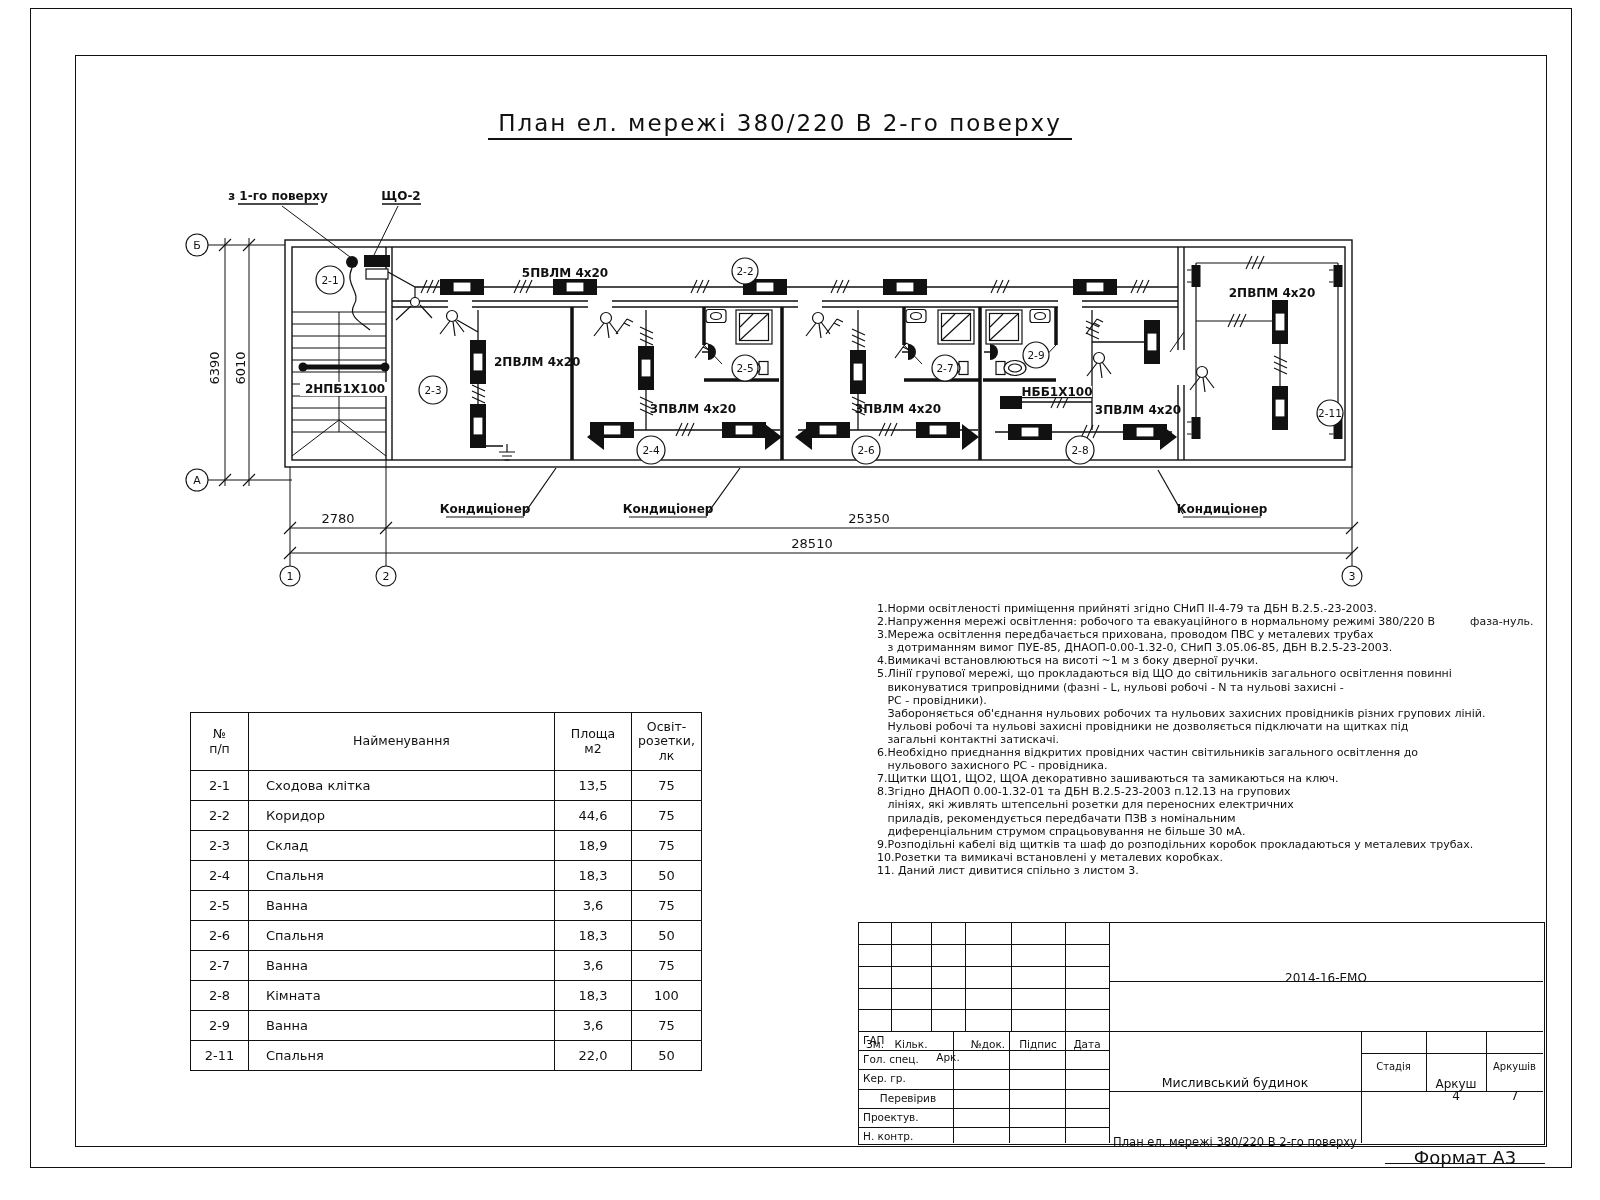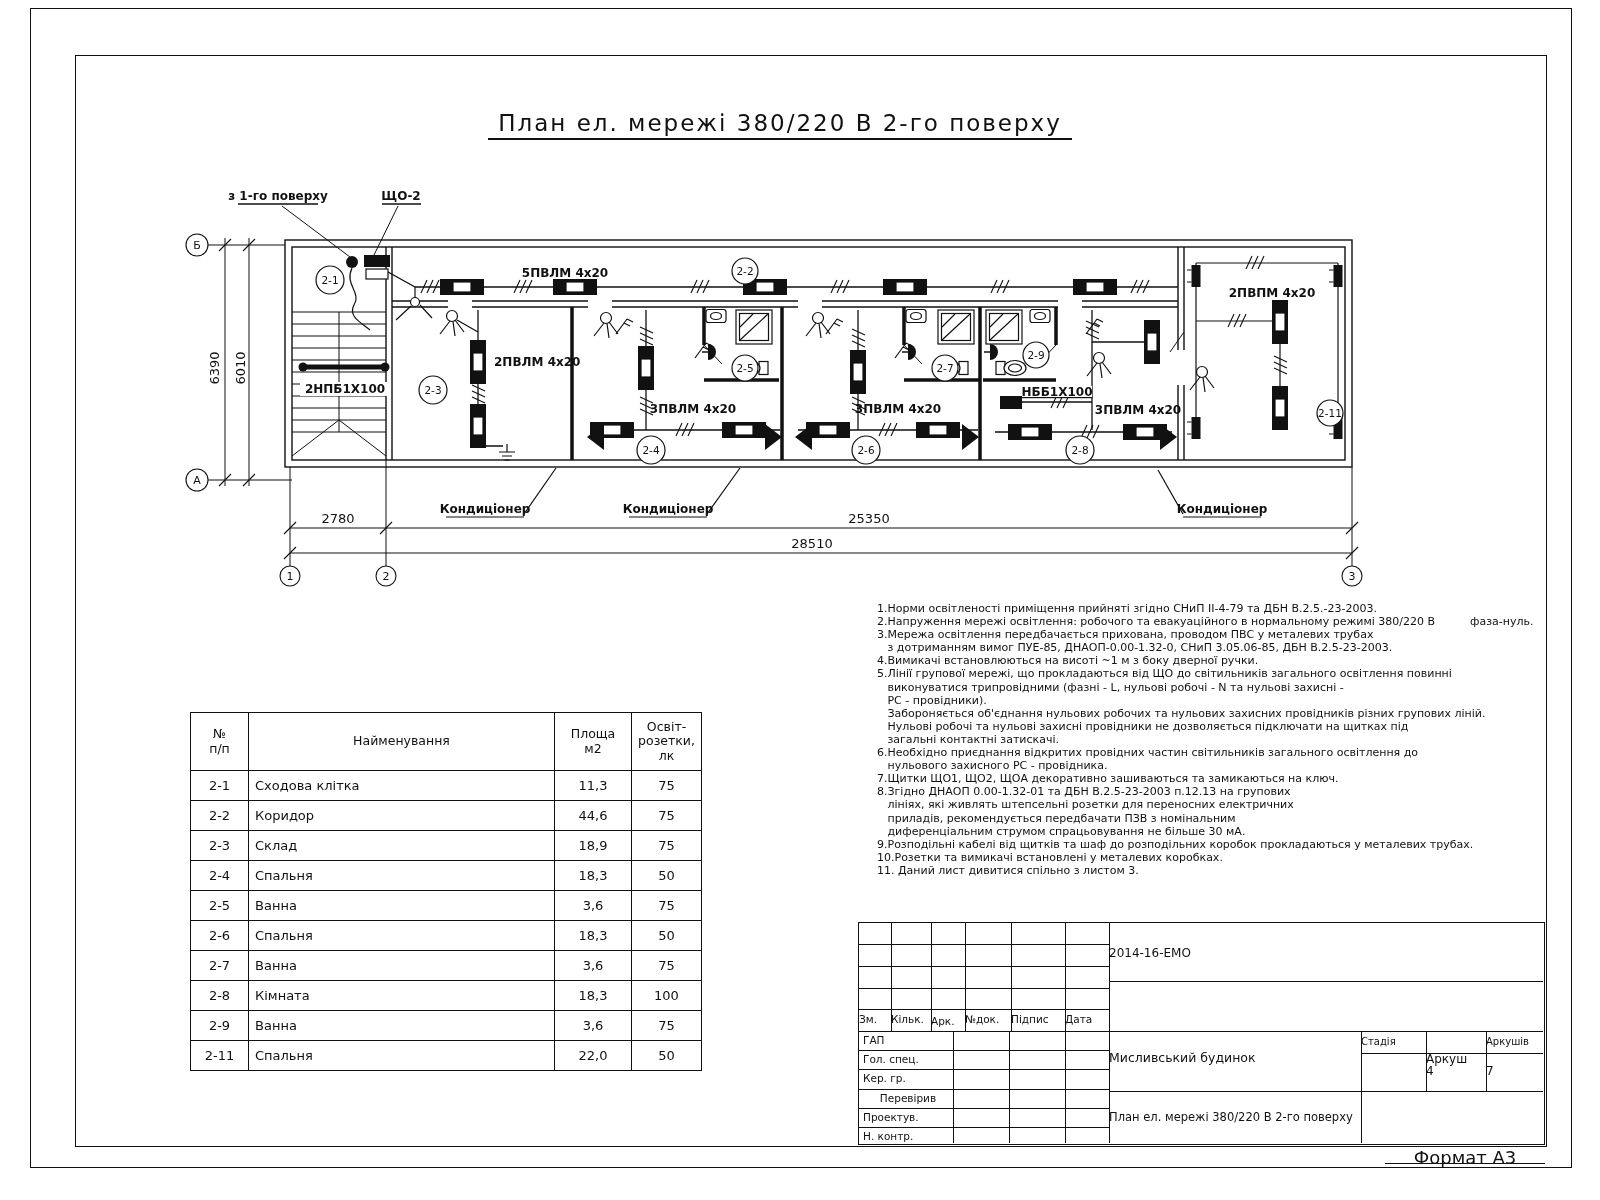--- a/index.html
+++ b/index.html
@@ -7,28 +7,28 @@
          font-family:"DejaVu Sans",sans-serif;color:#111;}
   .frame-outer{position:absolute;left:30px;top:8px;width:1540px;height:1158px;border:1.2px solid #111;}
   .frame-inner{position:absolute;left:75px;top:55px;width:1470px;height:1090px;border:1.6px solid #111;}
   .page-title{position:absolute;left:420px;top:110px;width:720px;text-align:center;}
   .page-title span{font-size:23px;letter-spacing:2px;border-bottom:2px solid #111;padding:0 10px 2px 10px;white-space:nowrap;}
   .expl-title{position:absolute;left:190px;top:680px;width:420px;text-align:center;font-size:17px;letter-spacing:1.5px;}
   table.expl{position:absolute;left:190px;top:712px;border-collapse:collapse;table-layout:fixed;}
   table.expl td,table.expl th{border:1.2px solid #111;font-weight:normal;font-size:13px;padding:0;}
   table.expl th{white-space:pre-line;line-height:1.15;font-size:12.5px;}
   table.expl .c{text-align:center;}
-  table.expl .l{text-align:left;padding-left:6px;}
+  table.expl .l{text-align:left;padding-left:17px;}
   .notes{position:absolute;left:877px;top:602px;width:672px;font-size:11px;line-height:13.1px;white-space:pre;}
   .tb{position:absolute;left:858px;top:922px;width:687px;height:223px;border:1.6px solid #111;box-sizing:border-box;}
   .tb .vl,.tb .hl{position:absolute;background:#111;}
   .tb .vl{width:1.2px;}
   .tb .hl{height:1.2px;}
   .tb .cell{position:absolute;font-size:10.5px;line-height:1.1;}
-  .tb .ctr{text-align:left;}
+  .tb .ctr{text-align:center;margin-top:25px;}
   .fmt{position:absolute;left:1385px;top:1147px;width:160px;height:16px;border-bottom:1.4px solid #111;
        text-align:center;font-size:18px;}
   svg text{fill:#111;font-family:"DejaVu Sans",sans-serif;}
   .cab{font-size:12px;font-weight:600;}
   .lead{font-size:12px;font-weight:600;}
   .dimt{font-size:13px;}
   .rc{font-size:10.5px;}
   .ax{font-size:11px;}
 </style>
 </head>
@@ -378,21 +378,21 @@
       <th style="width:305px;">Найменування</th>
       <th style="width:76px;">Площа
 м2</th>
       <th style="width:69px;">Освіт-
 розетки,
 лк</th>
     </tr>
     <tr style="height:30px;">
       <td class="c">2-1</td>
       <td class="l">Сходова клітка</td>
-      <td class="c">11,3</td>
+      <td class="c">13,5</td>
       <td class="c">75</td>
     </tr>
     <tr style="height:30px;">
       <td class="c">2-2</td>
       <td class="l">Коридор</td>
       <td class="c">44,6</td>
       <td class="c">75</td>
     </tr>
     <tr style="height:30px;">
       <td class="c">2-3</td>
@@ -490,21 +490,21 @@
     <div class="hl" style="left:0;top:146px;width:250px;"></div>
     <div class="hl" style="left:0;top:166px;width:250px;"></div>
     <div class="hl" style="left:0;top:185px;width:250px;"></div>
     <div class="hl" style="left:0;top:204px;width:250px;"></div>
     <div class="hl" style="left:250px;top:58px;width:434px;"></div>
     <div class="hl" style="left:502px;top:130px;width:182px;"></div>
     <div class="hl" style="left:250px;top:168px;width:434px;"></div>
 
     <div class="cell ctr" style="left:0;top:91px;width:32px;">Зм.</div>
     <div class="cell ctr" style="left:32px;top:91px;width:40px;">Кільк.</div>
-    <div class="cell ctr" style="left:72px;top:93px;width:34px;">Арк.</div>
+    <div class="cell ctr" style="left:72px;top:104px;width:34px;">Арк.</div>
     <div class="cell ctr" style="left:106px;top:91px;width:46px;">№док.</div>
     <div class="cell ctr" style="left:152px;top:91px;width:54px;">Підпис</div>
     <div class="cell ctr" style="left:206px;top:91px;width:44px;">Дата</div>
 
     <div class="cell" style="left:4px;top:112px;width:90px;">ГАП</div>
     <div class="cell" style="left:4px;top:131px;width:90px;">Гол. спец.</div>
     <div class="cell" style="left:4px;top:150px;width:90px;">Кер. гр.</div>
     <div class="cell" style="left:4px;top:170px;width:90px;text-align:center;">Перевірив</div>
     <div class="cell" style="left:4px;top:189px;width:90px;">Проектув.</div>
     <div class="cell" style="left:4px;top:208px;width:90px;">Н. контр.</div>

